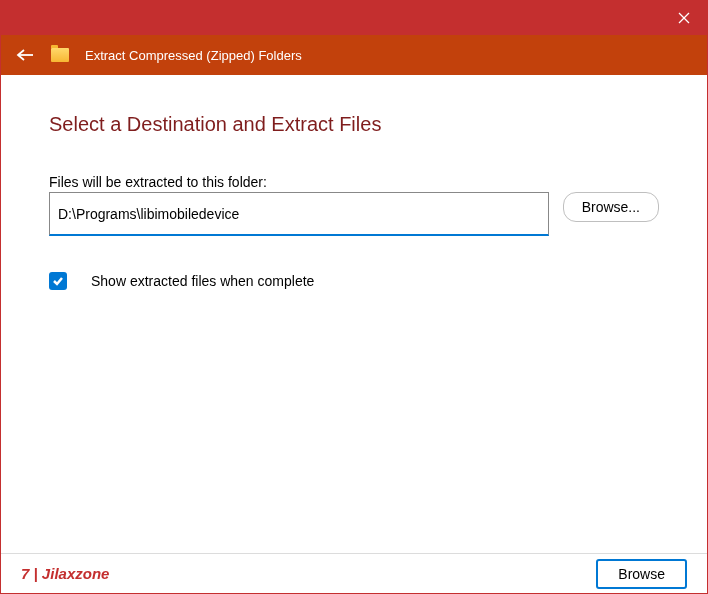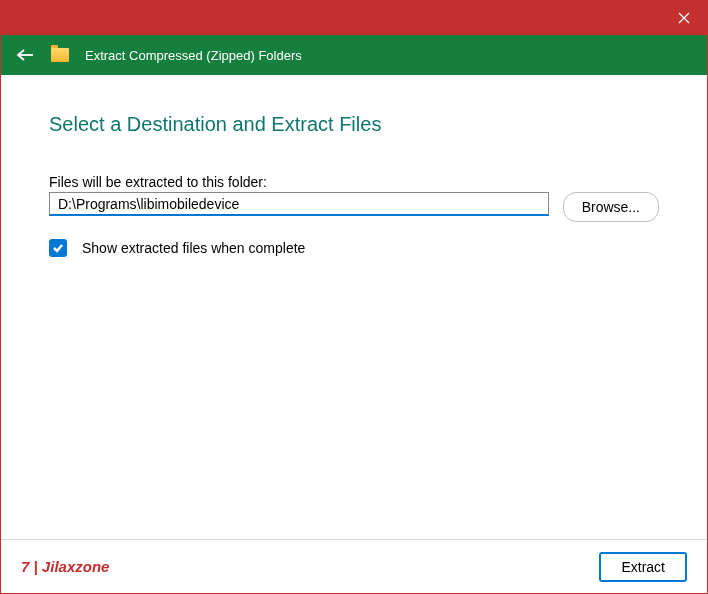--- a/index.html
+++ b/index.html
@@ -29,21 +29,21 @@
   width: 46px;
   height: 34px;
   display: flex;
   align-items: center;
   justify-content: center;
   cursor: pointer;
 }
 .close-btn svg { stroke: #fff; stroke-width: 1.2; }
 .header {
   height: 40px;
-  background: #15803d;
+  background: #c2410c;
   display: flex;
   align-items: center;
   padding: 0 14px;
   gap: 16px;
   color: #fff;
   font-size: 13px;
 }
 .back-arrow {
   width: 20px;
   height: 20px;
@@ -70,79 +70,79 @@
   background: #f7b733;
   border-radius: 1px 1px 0 0;
 }
 .content {
   flex: 1;
   padding: 38px 48px 20px 48px;
   display: flex;
   flex-direction: column;
 }
 .heading {
-  color: #0f766e;
+  color: #7f1d1d;
   font-size: 20px;
   font-weight: 400;
   margin-bottom: 38px;
 }
 .label {
   font-size: 14px;
   color: #000;
   margin-bottom: 2px;
 }
 .path-row {
   display: flex;
   gap: 14px;
   align-items: flex-start;
 }
 .path-input {
   flex: 1;
-  height: 24px;
+  height: 44px;
   padding: 4px 8px;
   font-size: 14px;
   font-family: inherit;
   border: 1px solid #888;
   border-bottom: 2px solid #0078d4;
   outline: none;
 }
 .browse-btn {
   height: 30px;
   padding: 0 18px;
   font-size: 14px;
   font-family: inherit;
   background: #fff;
   border: 1px solid #bfbfbf;
   border-radius: 13px;
   cursor: pointer;
 }
 .checkbox-row {
-  margin-top: 17px;
-  display: flex;
-  align-items: center;
-  gap: 15px;
+  margin-top: 36px;
+  display: flex;
+  align-items: center;
+  gap: 24px;
 }
 .checkbox {
   width: 18px;
   height: 18px;
   background: #0078d4;
   border-radius: 3px;
   display: flex;
   align-items: center;
   justify-content: center;
   cursor: pointer;
 }
 .checkbox svg { stroke: #fff; stroke-width: 2.5; fill: none; }
 .checkbox-label {
   font-size: 14px;
   color: #000;
 }
 .footer {
   border-top: 1px solid #dcdcdc;
-  height: 54px;
+  height: 40px;
   display: flex;
   align-items: center;
   padding: 0 20px;
   gap: 10px;
 }
 .watermark {
   color: #c42f2f;
   font-weight: bold;
   font-style: italic;
   font-size: 15px;
@@ -204,16 +204,16 @@
         <svg width="12" height="10" viewBox="0 0 12 10">
           <polyline points="2,5 5,8 10,2"></polyline>
         </svg>
       </div>
       <span class="checkbox-label">Show extracted files when complete</span>
     </div>
   </div>
 
   <div class="footer">
     <span class="watermark">7 | Jilaxzone</span>
-    <button class="primary-btn">Extract</button>
+    <button class="primary-btn">Browse</button>
   </div>
 
 </div>
 
 </body></html>

